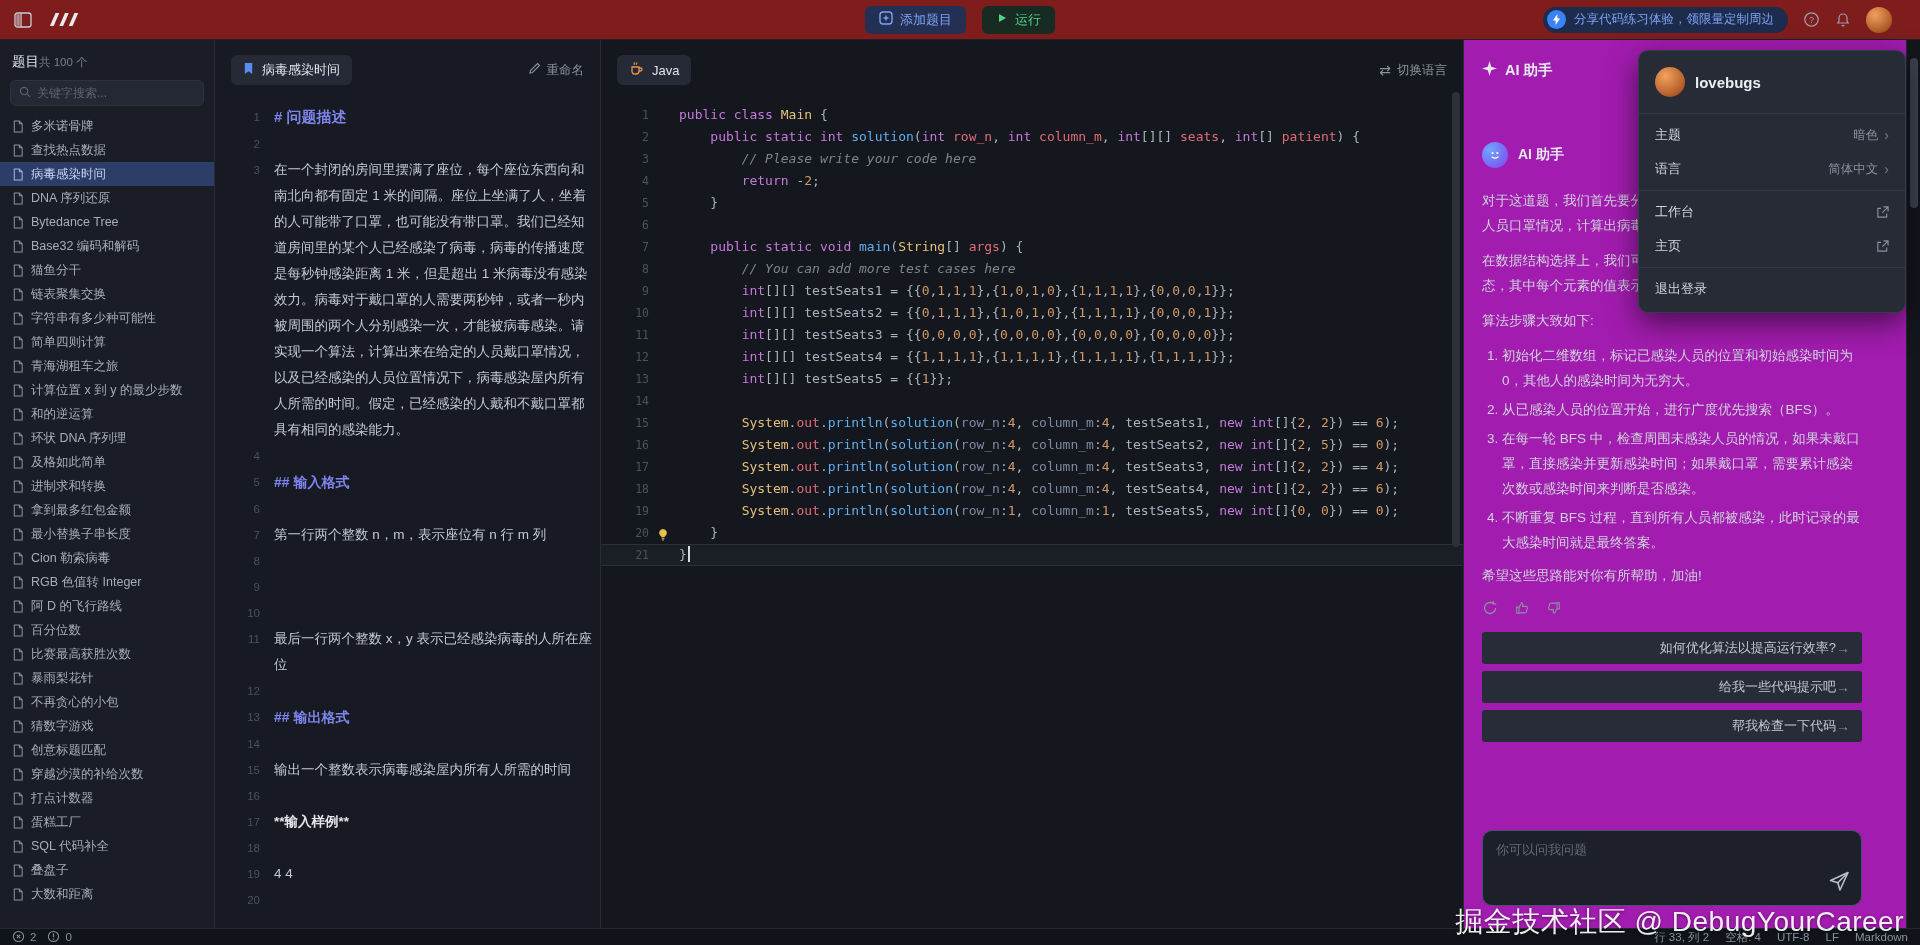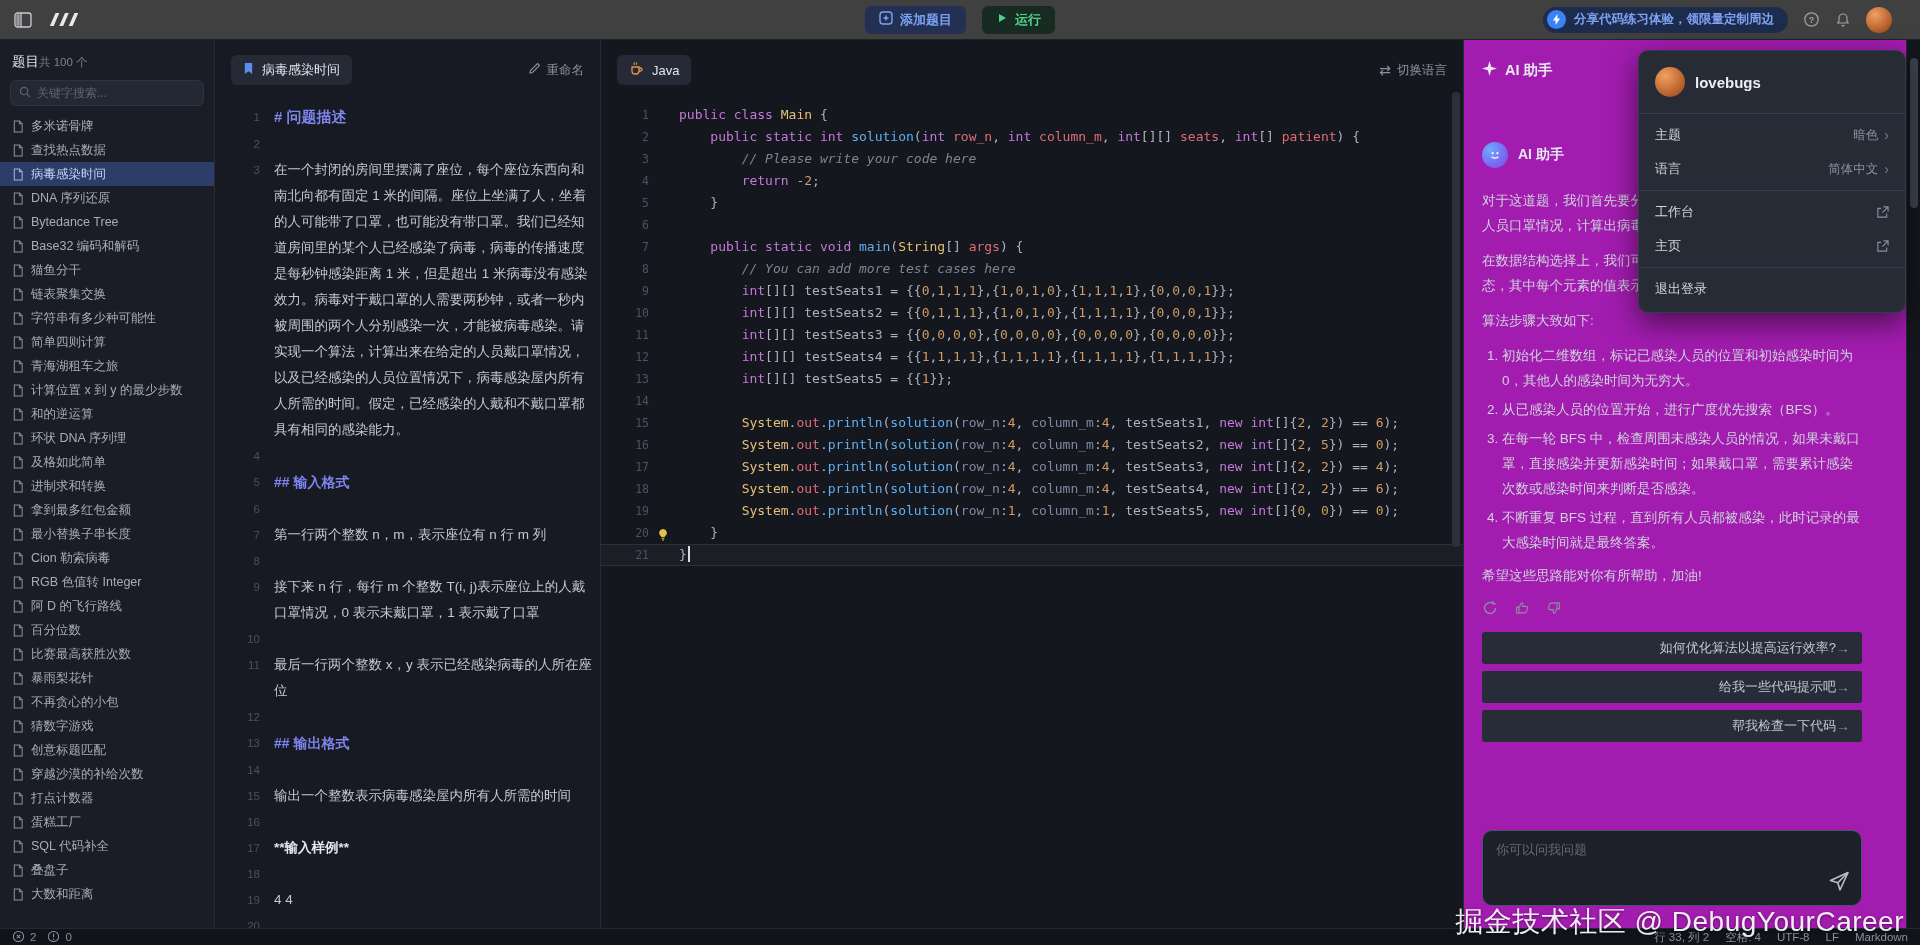--- a/index.html
+++ b/index.html
@@ -1,22 +1,22 @@
 <!DOCTYPE html>
 <html><head>
 <meta charset="utf-8">
 <style>
   * { margin:0; padding:0; box-sizing:border-box; }
   html,body { width:1920px; height:945px; overflow:hidden; background:#14171e;
     font-family:"Liberation Sans","DejaVu Sans",sans-serif; cursor:default; }
   .app { position:relative; width:1920px; height:945px; background:#161922; color:#c8ccd4; overflow:hidden; }
 
   
-  .topbar { position:absolute; top:0; left:0; width:1920px; height:40px; background:#404040;
-    border-bottom:1px solid #1d212b; display:flex; align-items:center; z-index:20;font-weight:bold; }
+  .topbar { position:absolute; top:0; left:0; width:1920px; height:40px; background:#7f1d1d;
+    border-bottom:1px solid #1d212b; display:flex; align-items:center; z-index:20; }
   .tb-left { display:flex; align-items:center; gap:16px; padding-left:14px; }
   .tb-center { position:absolute; left:50%; transform:translateX(-50%); display:flex; gap:16px; }
   .btn { height:28px; border-radius:6px; display:flex; align-items:center; gap:7px; padding:0 14px; font-size:13px; }
   .btn-add { background:#233053; color:#7da2f3; }
   .btn-run { background:#172b22; color:#53d08a; }
   .tb-right { margin-left:auto; display:flex; align-items:center; gap:15px; padding-right:28px; }
   .promo { height:26px; background:#1d2b4d; border-radius:13px; display:flex; align-items:center; gap:8px;
     padding:0 14px 0 4px; color:#7da2f3; font-size:12.5px; }
   .promo-ic { width:19px; height:19px; border-radius:50%; background:#3b82f6; display:flex; align-items:center; justify-content:center; }
   .icon-btn { color:#9aa0ab; display:flex; align-items:center; }
@@ -459,21 +459,21 @@
           <span class="prob-num">4</span>
         </div>
         <div class="prob-row h2"><span class="prob-num">5</span><span class="prob-text">## 输入格式</span></div>
         <div class="prob-row blank">
           <span class="prob-num">6</span>
         </div>
         <div class="prob-row p"><span class="prob-num">7</span><span class="prob-text">第一行两个整数 n，m，表示座位有 n 行 m 列</span></div>
         <div class="prob-row blank">
           <span class="prob-num">8</span>
         </div>
-        <div class="prob-row p"><span class="prob-num">9</span><span class="prob-text">接下来 n 行，每行 m 个整数 T(i, j)表示座位上的人戴口罩情况，0 表示未戴口罩，1 表示戴了口罩</span></div>
+        <div class="prob-row p"><span class="prob-num">9</span></div>
         <div class="prob-row blank">
           <span class="prob-num">10</span>
         </div>
         <div class="prob-row p"><span class="prob-num">11</span><span class="prob-text">最后一行两个整数 x，y 表示已经感染病毒的人所在座位</span></div>
         <div class="prob-row blank">
           <span class="prob-num">12</span>
         </div>
         <div class="prob-row h2"><span class="prob-num">13</span><span class="prob-text">## 输出格式</span></div>
         <div class="prob-row blank">
           <span class="prob-num">14</span>

